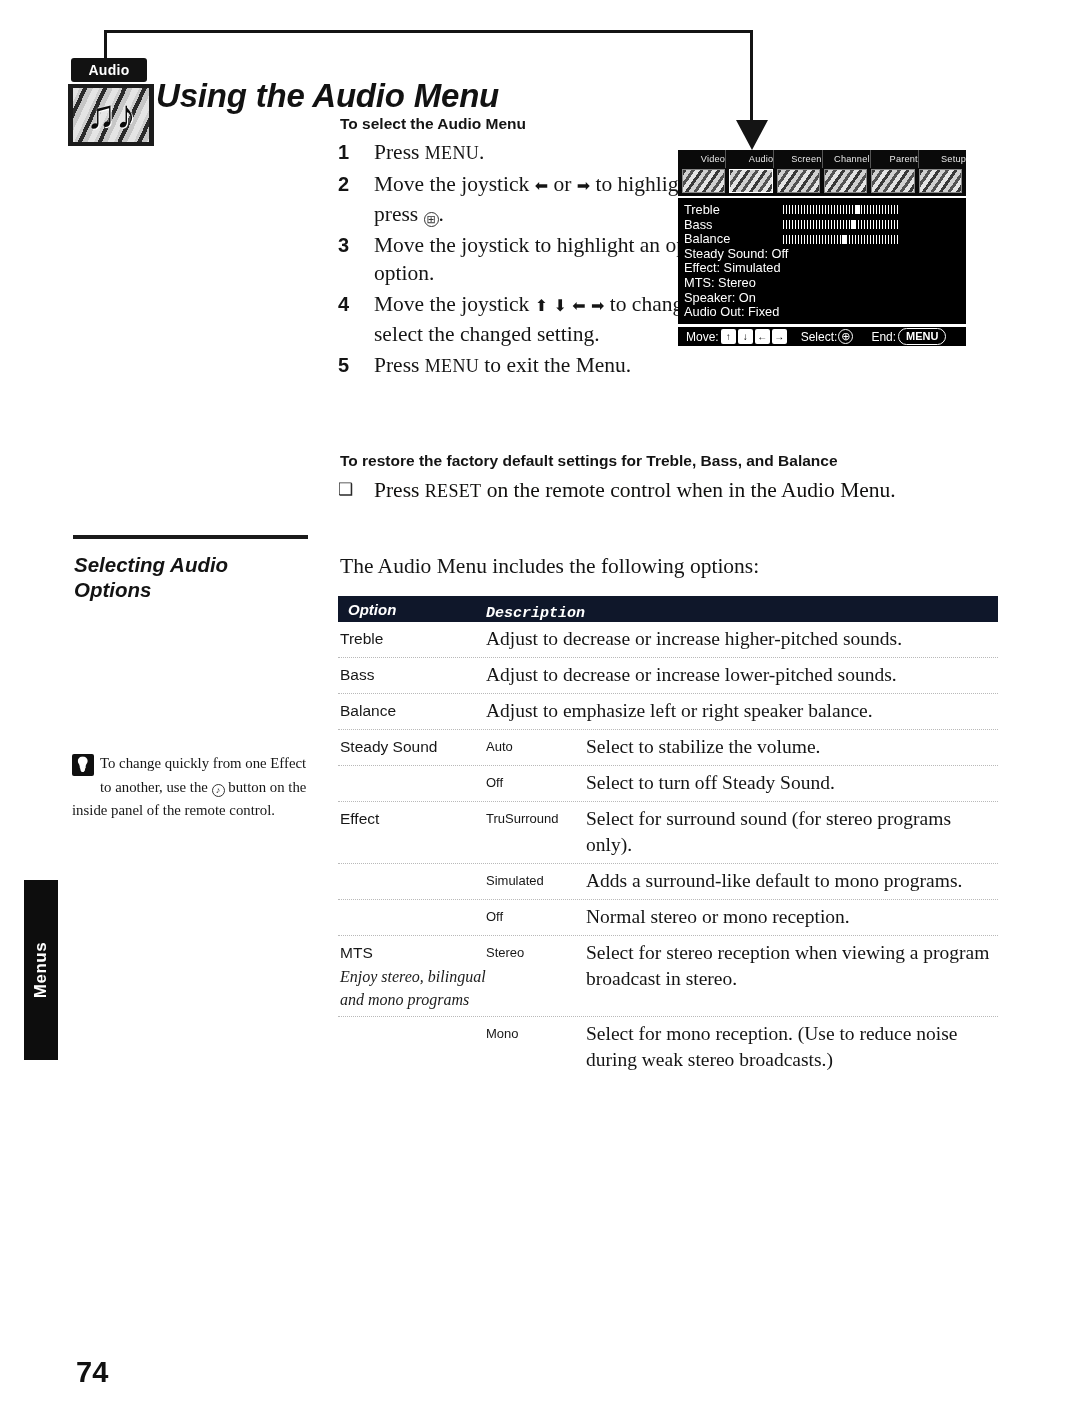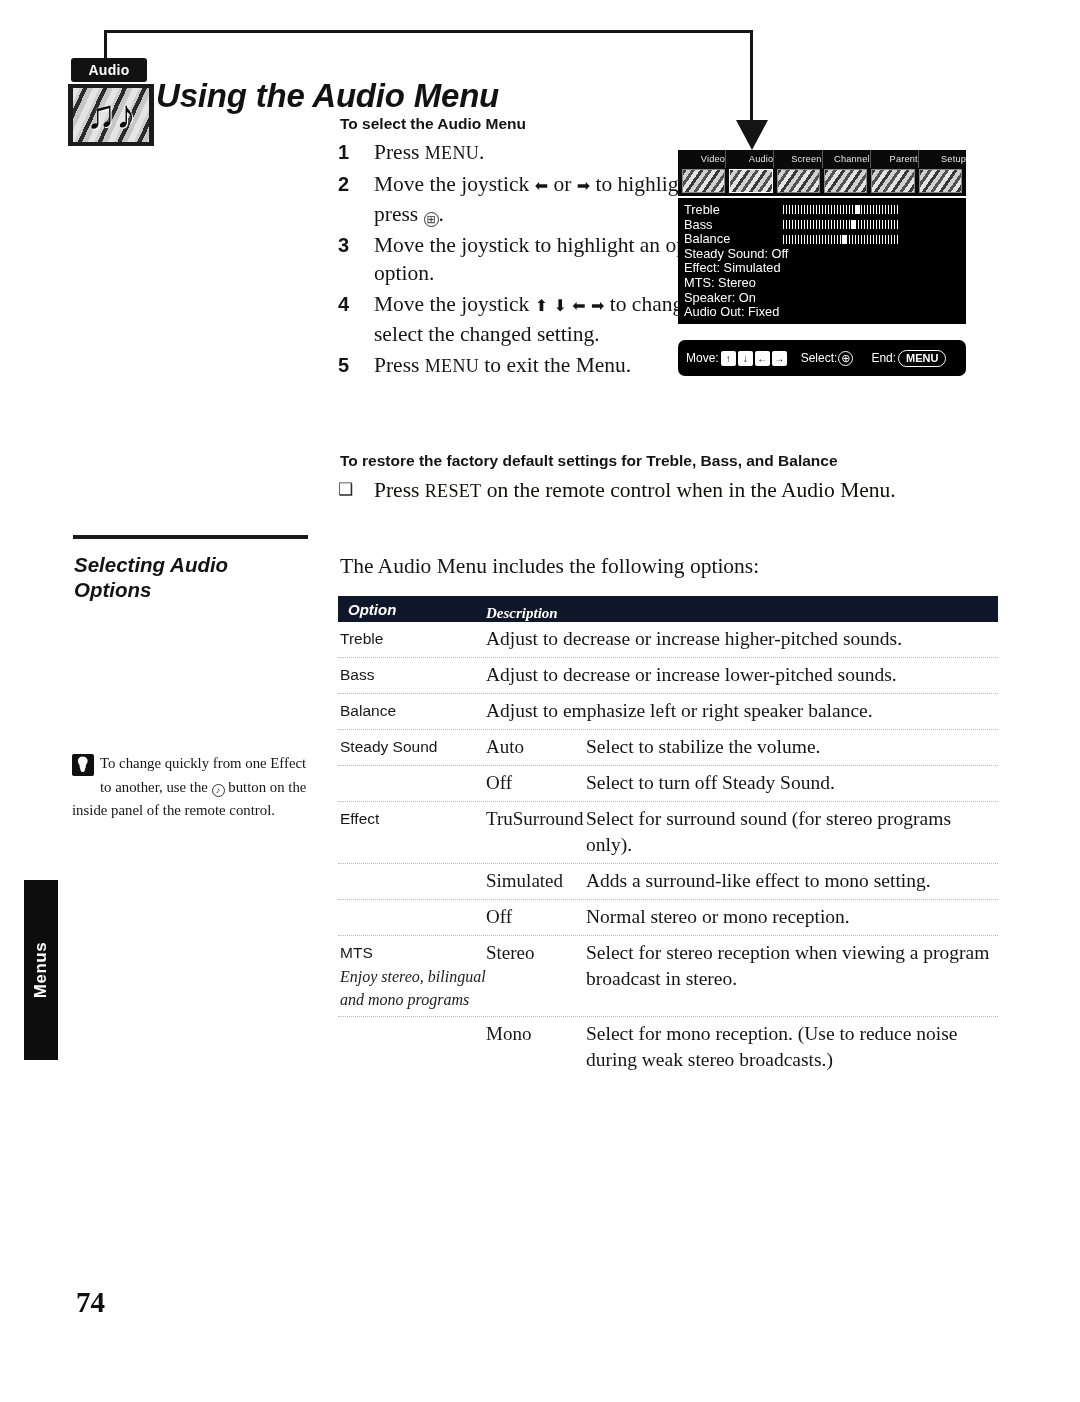--- a/index.html
+++ b/index.html
@@ -209,23 +209,23 @@
   .osd-body .bar{
     position:absolute; left:105px; width:115px; height:9px;
     background:
       repeating-linear-gradient(90deg,#fff 0 1px,#000 1px 3px);
   }
   .osd-body .bar .knob{
     position:absolute; top:-1px; width:7px; height:11px; background:#fff;
     border:1px solid #000;
   }
   .osd-footer{
-    background:#000; height:36px; margin-top:16px;
+    background:#000; height:19px; margin-top:3px;
     display:flex; align-items:center; padding-left:8px;
-    color:#fff; font-family:"Liberation Sans", sans-serif; font-size:12px;border-radius:7px;
+    color:#fff; font-family:"Liberation Sans", sans-serif; font-size:12px;
   }
   .osd-footer .keys{ display:inline-flex; gap:2px; margin:0 14px 0 2px; }
   .osd-footer .key{
     width:15px; height:15px; background:#fff; color:#000;
     font-size:10px; line-height:15px; text-align:center; border-radius:2px;
   }
   .osd-footer .sel-ico{
     display:inline-block; width:15px; height:15px; border:1.6px solid #fff;
     border-radius:50%; font-size:11px; line-height:12px; text-align:center;
     margin-left:1px; margin-right:18px;
@@ -242,52 +242,52 @@
   }
   .tbl .thead{
     background:#0f172a; height:26px; display:flex; align-items:center;
   }
   .tbl .thead .c1{
     width:148px; padding-left:10px; color:#fff;
     font-family:"Liberation Sans", sans-serif;
     font-weight:bold; font-style:italic; font-size:15px;
   }
   .tbl .thead .c2{
-    color:#fff; font-family:Liberation Serif, serif;
+    color:#fff; font-family:Liberation Mono, monospace;
     font-weight:bold; font-style:italic; font-size:15px;margin-top:8px;
   }
   .trow{
     display:flex; align-items:flex-start;
     border-bottom:1px dotted #b9b9b9;
     padding:4px 0 5px;
   }
   .trow:last-child{ border-bottom:none; }
   .trow .c-opt{
     width:148px; flex:0 0 148px;
     font-family:"Liberation Sans", sans-serif;
     font-size:15.5px; line-height:25px; color:#171717;
     padding-left:2px;
   }
   .trow .c-opt .sub{
     display:block; font-style:italic; font-family:"Liberation Serif", serif;
     font-size:16px; line-height:23px; color:#1b1b1b;
   }
   .trow .c-val{
     width:100px; flex:0 0 100px;
-    font-family:Liberation Serif, serif;
-    font-size:19px; line-height:26px; color:#171717;
+    font-family:Liberation Sans, sans-serif;
+    font-size:13px; line-height:26px; color:#171717;
   }
   .trow .c-desc{
     flex:1; font-size:19.5px; line-height:26px; color:#151515;
   }
 
   
   .pageno{
-    position:absolute; left:76px; top:1286px;
-    font-family:Liberation Serif, serif;
+    position:absolute; left:76px; top:1356px;
+    font-family:Liberation Sans, sans-serif;
     font-weight:bold; font-size:29px; color:#111;
   }
 </style>
 </head>
 <body>
 
 <div class="page">
 
   <div class="bracket-vert-left"></div>
   <div class="bracket-horiz"></div>
@@ -456,21 +456,21 @@
       <div class="c-desc">Select to turn off Steady Sound.</div>
     </div>
     <div class="trow">
       <div class="c-opt">Effect</div>
       <div class="c-val">TruSurround</div>
       <div class="c-desc">Select for surround sound (for stereo programs only).</div>
     </div>
     <div class="trow">
       <div class="c-opt"></div>
       <div class="c-val">Simulated</div>
-      <div class="c-desc">Adds a surround-like effect to mono setting.</div>
+      <div class="c-desc">Adds a surround-like default to mono programs.</div>
     </div>
     <div class="trow">
       <div class="c-opt"></div>
       <div class="c-val">Off</div>
       <div class="c-desc">Normal stereo or mono reception.</div>
     </div>
     <div class="trow">
       <div class="c-opt">
         <span>MTS</span>
         <span class="sub">Enjoy stereo, bilingual and mono programs</span>

